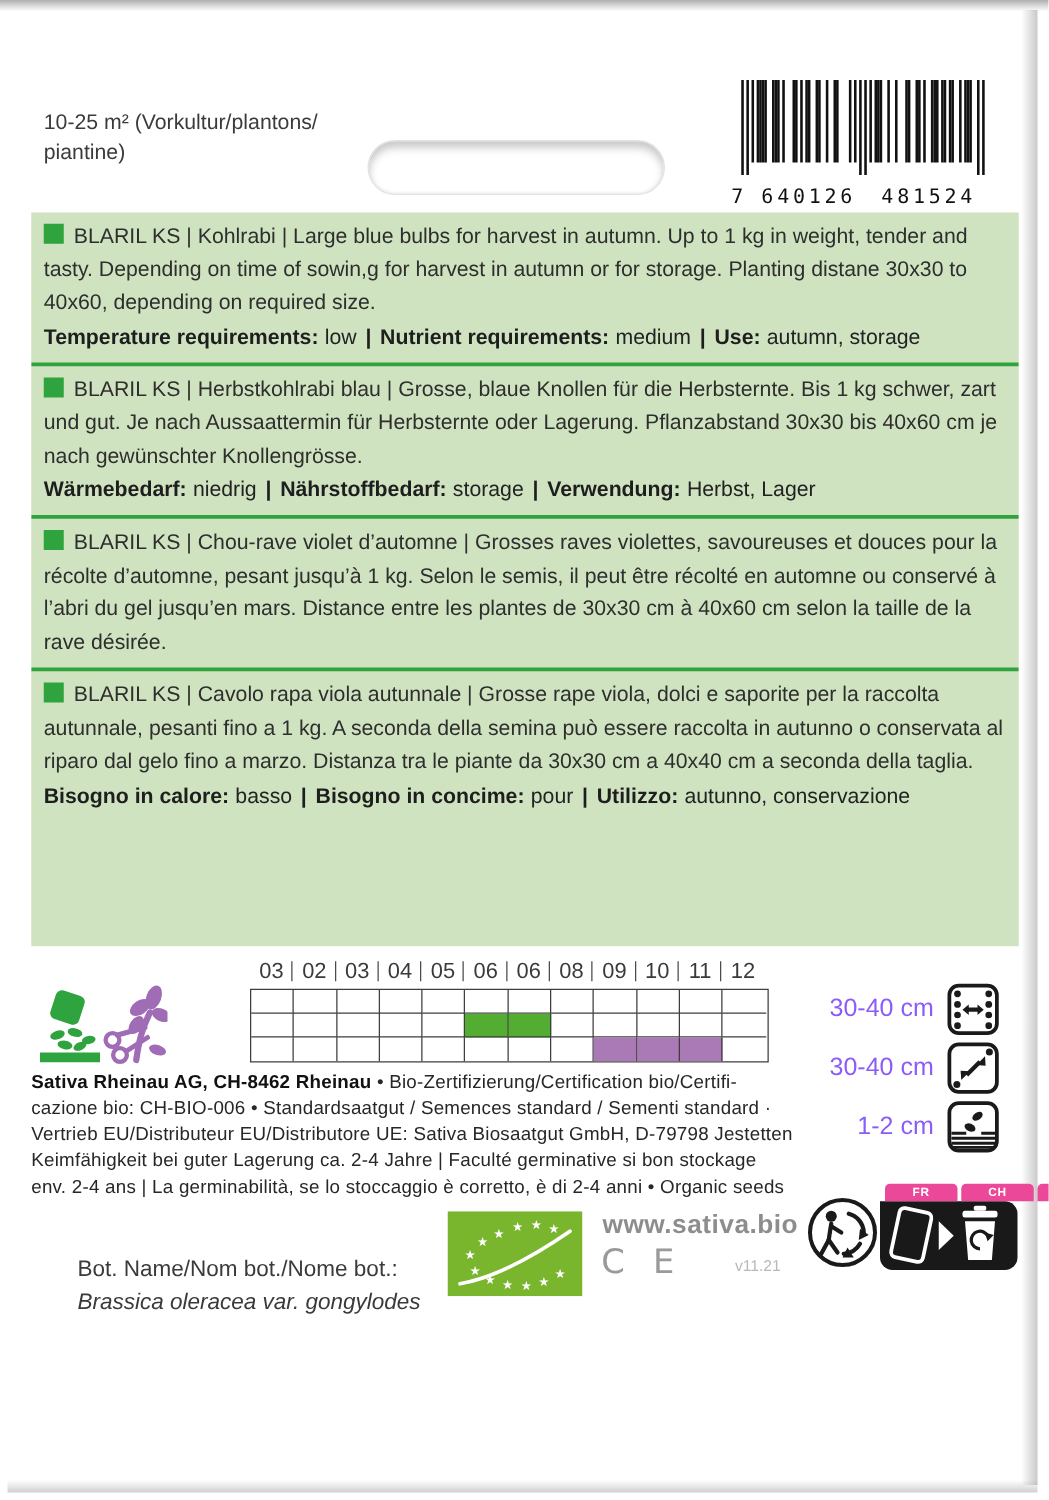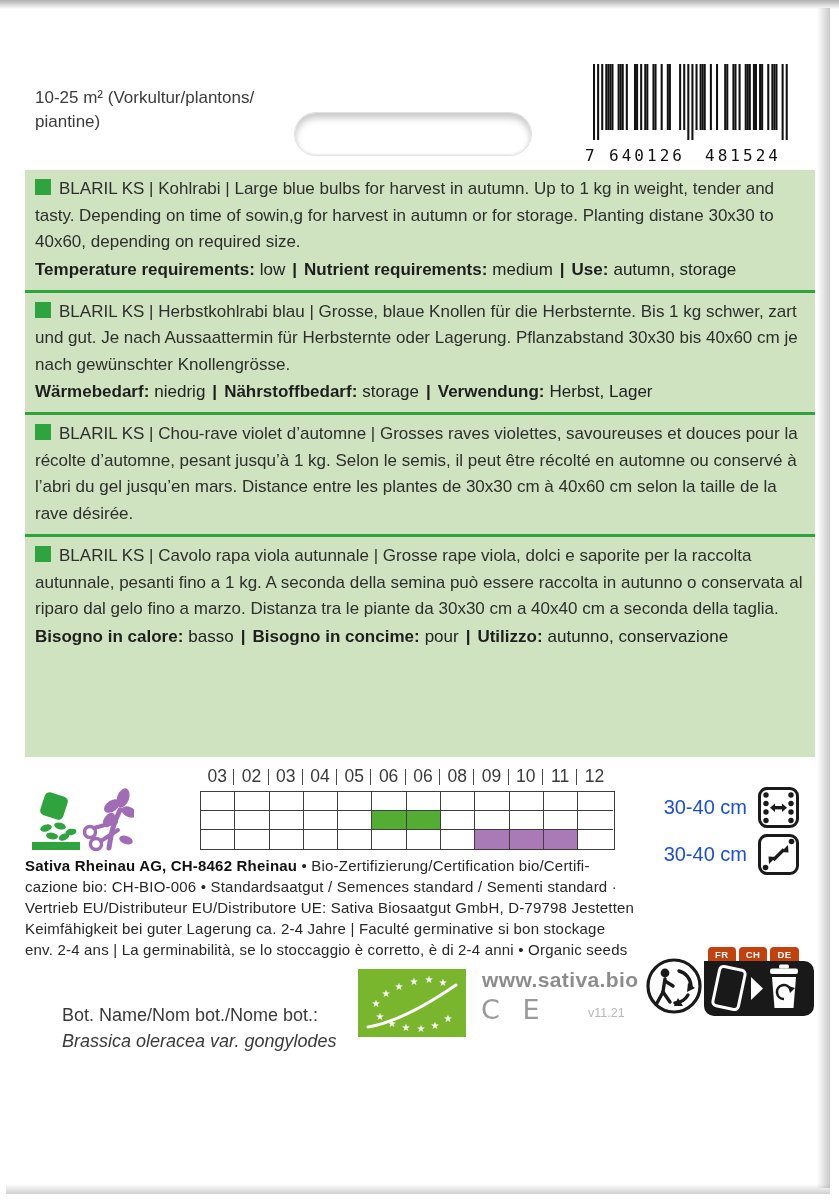--- a/index.html
+++ b/index.html
@@ -54,21 +54,21 @@
   .cal-cell { border-right:1.4px solid #3e3e3e; border-bottom:1.4px solid #3e3e3e; }
   .cal-grid > div:nth-child(12n) { border-right:none; }
   .cal-grid > div:nth-last-child(-n+12) { border-bottom:none; }
 
   .sow-icon { position:absolute; left:30px; top:792px; }
   .harvest-icon { position:absolute; left:82px; top:784px; }
 
   
   .spacing-row { position:absolute; left:598px; width:218px; height:42px;
     display:flex; align-items:center; }
-  .spacing-row .lbl { width:160px; text-align:right; font-size:20px; color:#1d4ed8; padding-right:11px; }
+  .spacing-row .lbl { width:160px; text-align:right; font-size:20px; color:#8b5cf6; padding-right:11px; }
   .sp-box { width:41px; height:41px; border:3px solid #1a1a1a; border-radius:9px; background:#fff;
     display:flex; align-items:center; justify-content:center; }
 
   
   .company { position:absolute; left:25px; top:855px; width:620px; font-size:15px;
     line-height:21px; color:#272727; letter-spacing:.2px; white-space:nowrap; }
   .company b { font-weight:bold; color:#111; }
 
   
   .eu-logo { position:absolute; left:358px; top:969px; }
@@ -76,22 +76,22 @@
     color:#8d8d8d; letter-spacing:.4px; }
   .ce-mark { position:absolute; left:481px; top:994px; font-size:27px; color:#9a9a9a;
     letter-spacing:7px; font-family:"DejaVu Sans", sans-serif; }
   .version { position:absolute; left:588px; top:1006px; font-size:12.5px; color:#b9b9b9; }
   .bot { position:absolute; left:62px; top:1002px; font-size:18px; line-height:26px; color:#3a3a3a; }
   .bot .latin { font-style:italic;text-align:right; }
 
   .triman { position:absolute; left:645px; top:957px; }
   .badge { position:absolute; left:704px; top:947px; width:110px; }
   .badge-tabs { display:flex; gap:3px; padding-left:4px; }
-  .badge-tab { background:#c2410c; color:#fff; font-size:9.5px; font-weight:bold;
-    padding:2px 7px 1px; border-radius:4px 4px 0 0; letter-spacing:.5px; }
+  .badge-tab { background:#ec4899; color:#fff; font-size:9.5px; font-weight:bold;
+    padding:2px 22px 1px; border-radius:4px 4px 0 0; letter-spacing:.5px; }
   .badge-body { margin-top:0; width:110px; height:55px; background:#191919;
     border-radius:0 10px 10px 10px; display:flex; align-items:center; }
 </style>
 </head>
 <body>
 
 <div class="page" style="--bg-green:#cfe3c1; --accent-green:#2fa33d;">
 
   <div class="shade-top"></div>
   <div class="shade-right"></div>
@@ -299,20 +299,36 @@
         <g fill="#1a1a1a">
           <circle cx="30.5" cy="4.5" r="2.8"></circle>
             <circle cx="4.5" cy="30.5" r="2.8"></circle>
           <rect x="10" y="16" width="15" height="3.4" transform="rotate(-45 17.5 17.5)"></rect>
           <polygon points="27,8 27.5,15.5 20,15" transform="rotate(0)"></polygon>
           <polygon points="8,27 7.5,19.5 15,20"></polygon>
         </g>
       </svg>
     </div>
   </div>
+  <div class="spacing-row" style="top:880px">
+    <div class="lbl">1-2 cm</div>
+    <div class="sp-box">
+      <svg width="35" height="35" viewBox="0 0 35 35">
+        <g stroke="#1a1a1a" stroke-width="2.4">
+          <path d="M0,22.5 H12"></path>
+            <path d="M0,26.5 H35"></path>
+            <path d="M0,30.5 H35"></path>
+            <path d="M0,34 H35"></path>
+          <path d="M24,22.5 H35"></path>
+        </g>
+        <ellipse cx="21" cy="9" rx="4.6" ry="3" transform="rotate(-35 21 9)" fill="#1a1a1a"></ellipse>
+        <ellipse cx="15" cy="18" rx="4.6" ry="3" transform="rotate(25 15 18)" fill="#1a1a1a"></ellipse>
+      </svg>
+    </div>
+  </div>
 
   <div class="company">
     <div><b>Sativa Rheinau AG, CH-8462 Rheinau</b><span> • Bio-Zertifizierung/Certification bio/Certifi-</span></div>
     <div>cazione bio: CH-BIO-006 • Standardsaatgut / Semences standard / Sementi standard ·</div>
     <div>Vertrieb EU/Distributeur EU/Distributore UE: Sativa Biosaatgut GmbH, D-79798 Jestetten</div>
     <div>Keimfähigkeit bei guter Lagerung ca. 2-4 Jahre | Faculté germinative si bon stockage</div>
     <div>env. 2-4 ans | La germinabilità, se lo stoccaggio è corretto, è di 2-4 anni • Organic seeds</div>
   </div>
 
   <svg class="eu-logo" width="108" height="68" viewBox="0 0 108 68">

